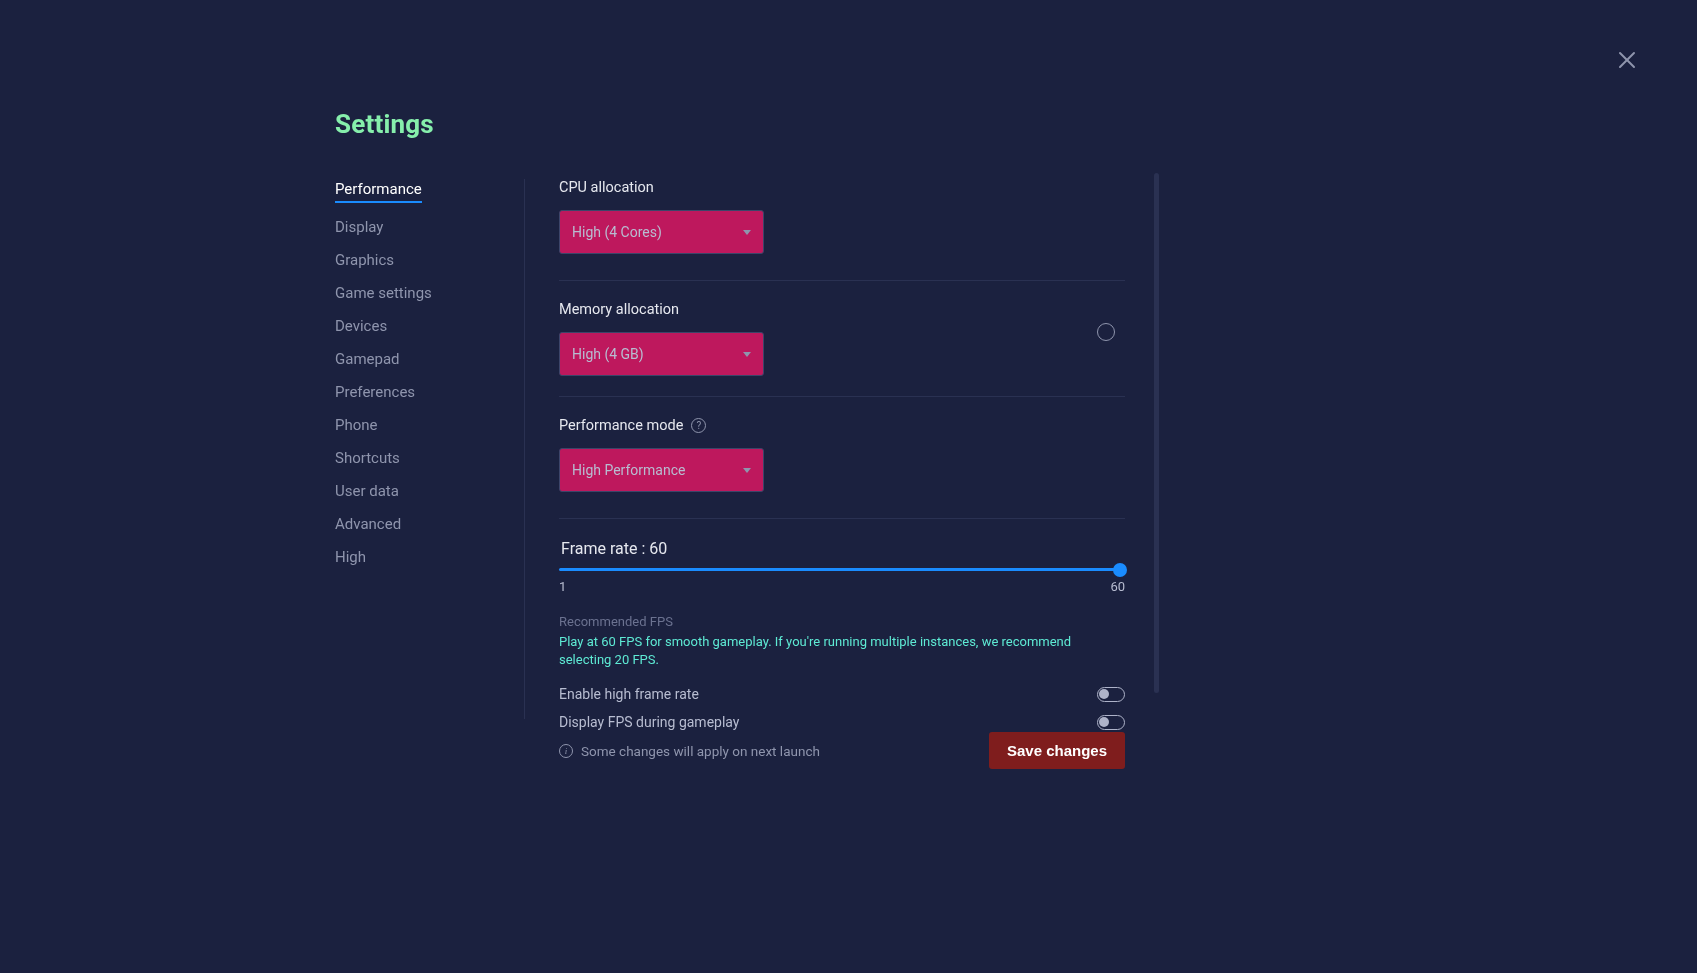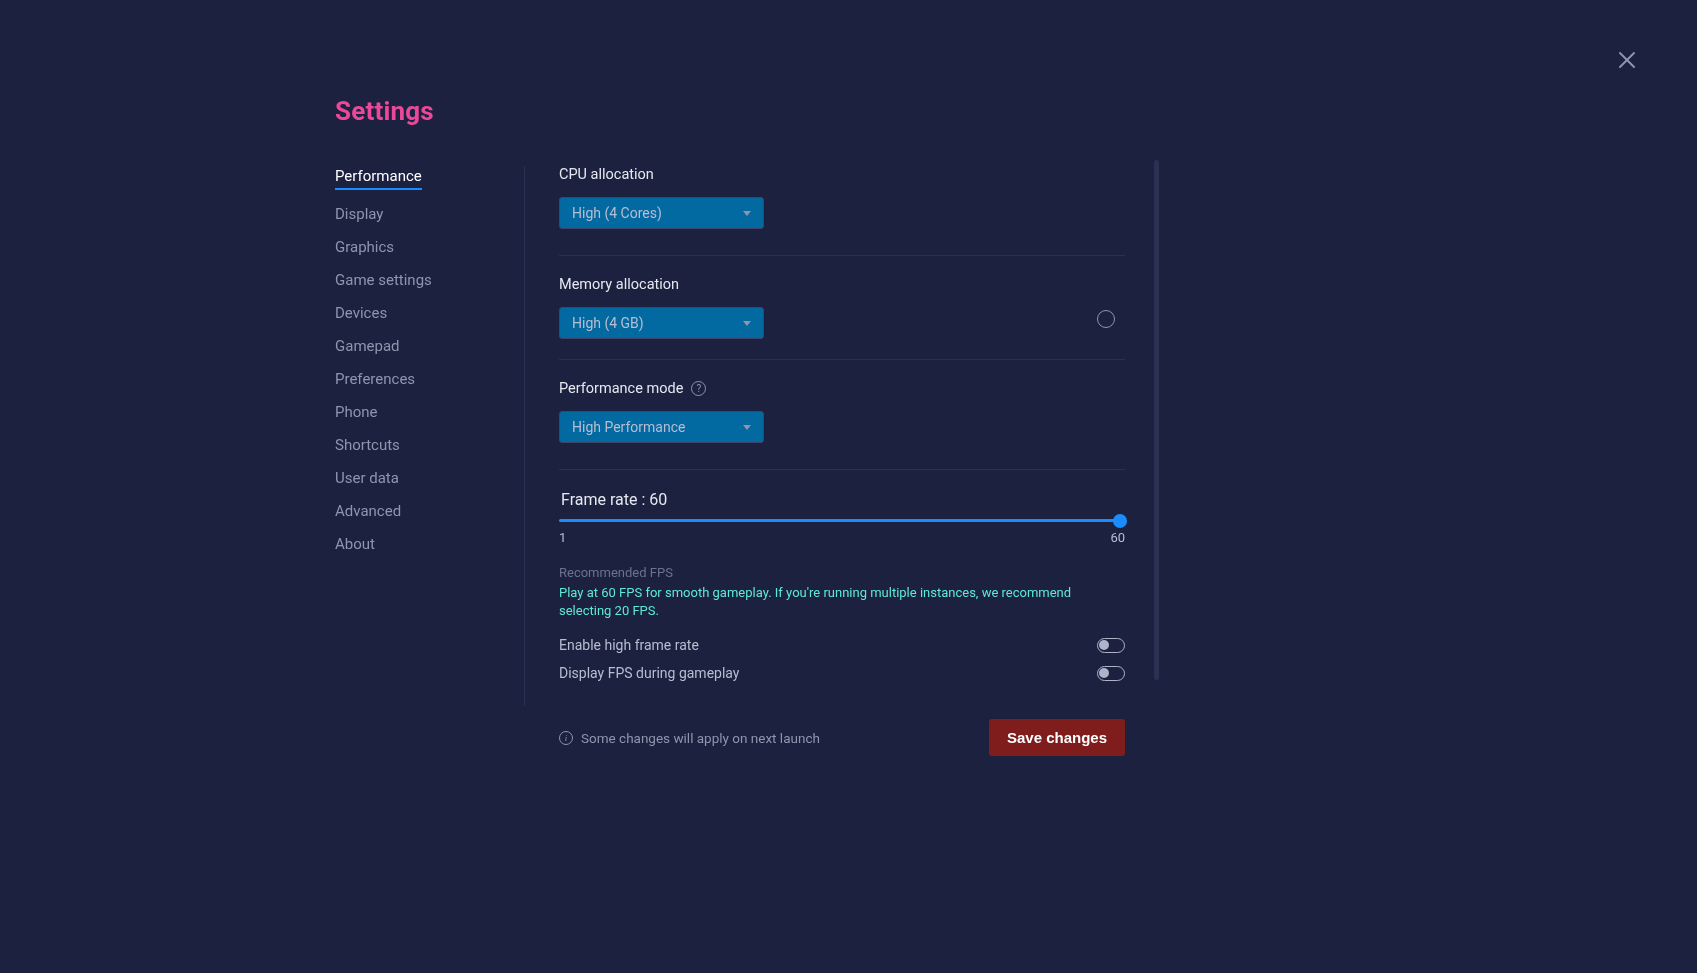--- a/index.html
+++ b/index.html
@@ -29,23 +29,24 @@
 
   .container {
     position: absolute;
     top: 96px;
     left: 335px;
     width: 790px;
   }
   .page-title {
     font-size: 26px;
     font-weight: 700;
-    color: #ec4899;
+    color: #86efac;
     letter-spacing: 0.2px;
     margin-bottom: 40px;
+    margin-top: 13px;
   }
   .content {
     display: flex;
   }
   .sidebar {
     width: 190px;
     flex-shrink: 0;
     border-right: 1px solid #2a3152;
     padding-right: 20px;
     padding-top: 0;
@@ -111,22 +112,22 @@
     top: 144px;
     right: 10px;
     width: 18px;
     height: 18px;
     border: 1.5px solid #8f95ad;
     border-radius: 50%;
     cursor: pointer;
   }
   .select {
     width: 205px;
-    height: 32px;
-    background: #0369a1;
+    height: 44px;
+    background: #be185d;
     border: 1px solid #3c4569;
     border-radius: 3px;
     display: flex;
     align-items: center;
     justify-content: space-between;
     padding: 0 12px;
     font-size: 14px;
     color: #b8bdd1;
     cursor: pointer;
   }
@@ -267,21 +268,21 @@
         <div><span class="sidebar-item">Display</span></div>
         <div><span class="sidebar-item">Graphics</span></div>
         <div><span class="sidebar-item">Game settings</span></div>
         <div><span class="sidebar-item">Devices</span></div>
         <div><span class="sidebar-item">Gamepad</span></div>
         <div><span class="sidebar-item">Preferences</span></div>
         <div><span class="sidebar-item">Phone</span></div>
         <div><span class="sidebar-item">Shortcuts</span></div>
         <div><span class="sidebar-item">User data</span></div>
         <div><span class="sidebar-item">Advanced</span></div>
-        <div><span class="sidebar-item">About</span></div>
+        <div><span class="sidebar-item">High</span></div>
       </div>
 
       <div class="main">
         <div class="scroll-indicator"></div>
 
         <div class="section">
           <div class="label-row">
             <span class="field-label">CPU allocation</span>
           </div>
           <div class="select">

